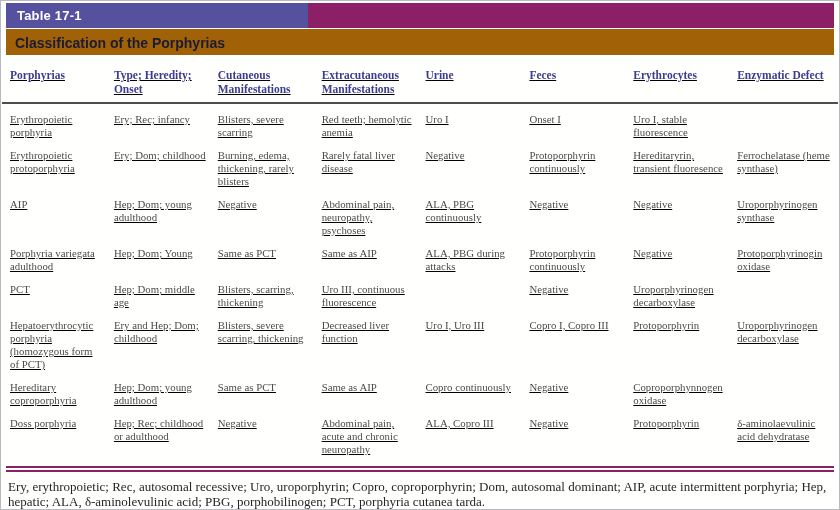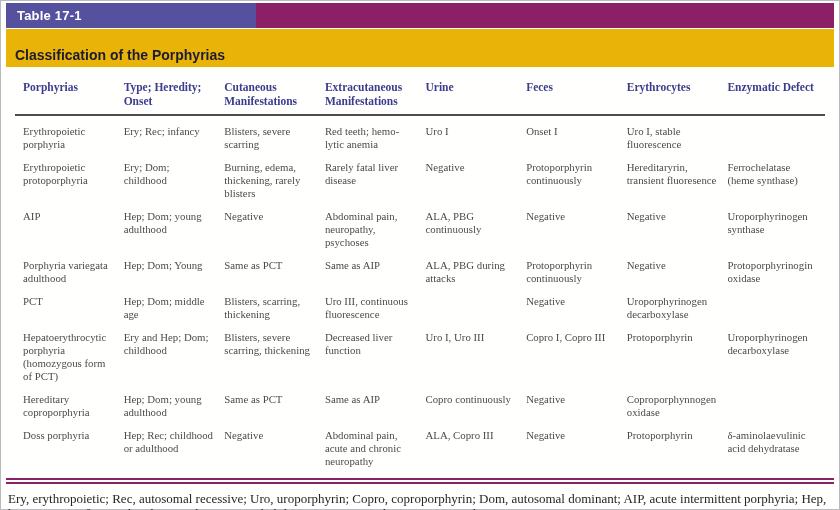--- a/index.html
+++ b/index.html
@@ -10,45 +10,46 @@
     border: 1px solid #b9b9c2;
     padding-top: 2px;
     background: #fffffe;
   }
   .topbar {
     display: flex;
     height: 25px;
     margin: 0 5px;
   }
   .tag-box {
-    width: 250px;
+    width: 302px;
     background: #56519f;
     color: #ffffff;
     font-family: "Liberation Sans", sans-serif;
     font-weight: bold;
     font-size: 13px;
     padding: 5px 0 0 11px;
     letter-spacing: 0.2px;
   }
   .topbar-fill { flex: 1; background: #8b2066; }
   .title-bar {
     margin: 1px 5px 0 5px;
-    background: #eab308;
+    background: #a16207;
     color: #1b1b33;
     font-family: "Liberation Sans", sans-serif;
     font-weight: bold;
     font-size: 14px;
-    padding: 18px 0 4px 9px;
+    padding: 6px 0 4px 9px;
   }
   .thead, .tr {
     display: grid;
     grid-template-columns: repeat(8, 1fr);
     column-gap: 11px;
-    margin: 0 14px;
+    margin: 0 1px;
     padding: 0 8px;
+    text-decoration: underline;
   }
   .thead {
     margin-top: 13px;
     padding-bottom: 6px;
     border-bottom: 2px solid #4d4d4d;
   }
   .th {
     color: #3c3c8f;
     font-weight: bold;
     font-size: 11.5px;

